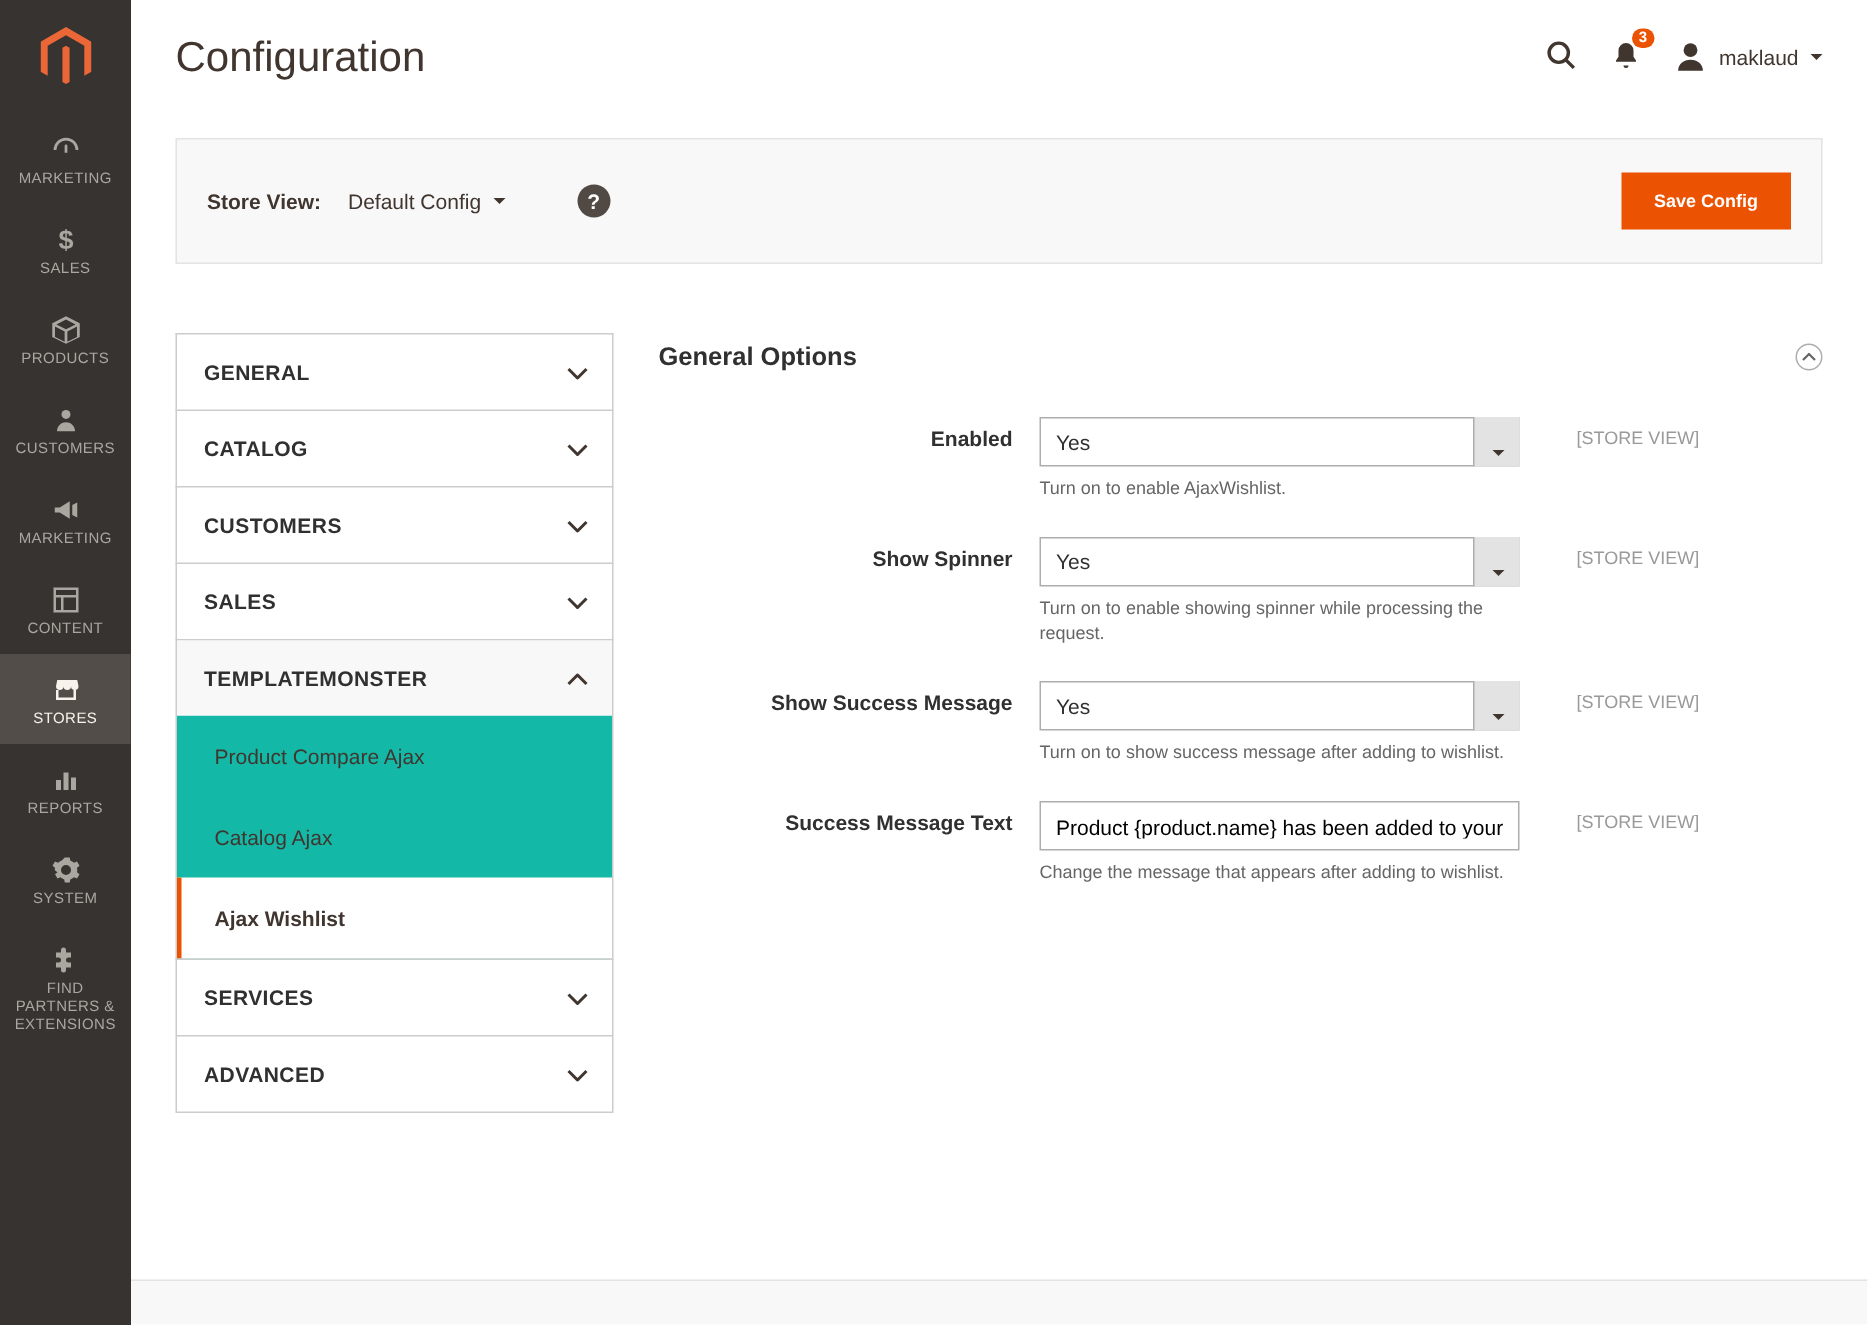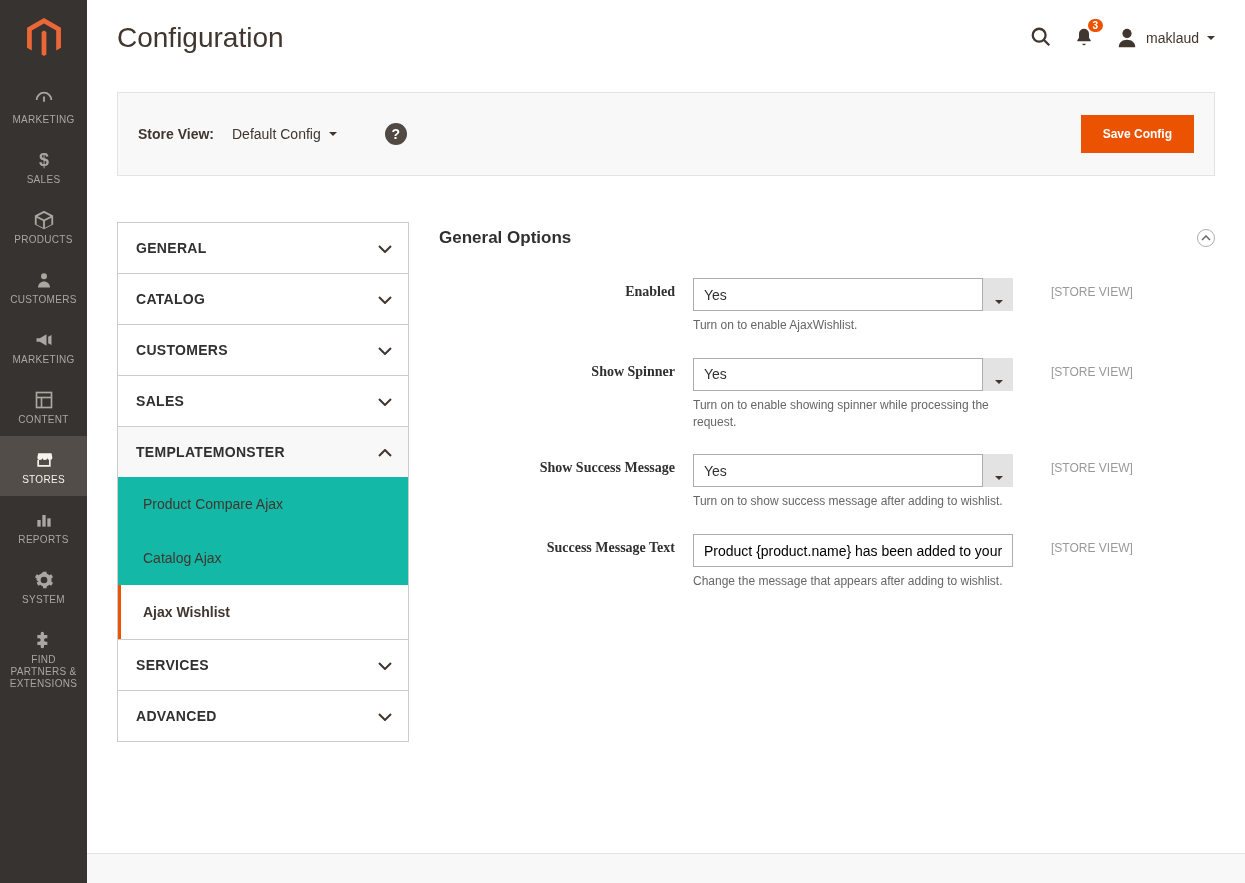--- a/index.html
+++ b/index.html
@@ -46,21 +46,21 @@
 .config-nav-item { display: block; padding: 19px 18px 19px 22px; font-size: 14px; color: #41362f; cursor: pointer; border-left: 3px solid transparent; }
 .config-nav-item.active { border-left: 3px solid #eb5202; background: #fff; font-weight: 600; }
 
 
 .config-main { flex: 1; }
 .section-header { display: flex; align-items: center; padding: 6px 0 18px 0; cursor: pointer; }
 .section-title { font-size: 17px; font-weight: 600; color: #303030; flex: 1; }
 .collapse-icon { width: 18px; height: 18px; border: 1px solid #adadad; border-radius: 50%; display: flex; align-items: center; justify-content: center; }
 
 .field-row { display: flex; padding: 12px 0; align-items: flex-start; }
-.field-label { width: 254px; text-align: right; padding-right: 18px; padding-top: 6px; font-size: 14px; color: #303030; font-weight: 600; font-family: Liberation Serif, serif; }
+.field-label { width: 254px; text-align: right; padding-right: 18px; padding-top: 6px; font-size: 14px; color: #303030; font-weight: 600; }
 .field-control { width: 320px; }
 .field-select { width: 100%; height: 33px; border: 1px solid #adadad; background: #fff; padding: 0 30px 0 10px; font-size: 14px; color: #303030; appearance: none; position: relative; }
 .select-wrap { position: relative; }
 .select-wrap::after { content: ''; position: absolute; right: 0; top: 0; width: 30px; height: 33px; background: #e3e3e3; border-left: 1px solid #adadad; pointer-events: none; }
 .select-wrap .arrow { position: absolute; right: 10px; top: 13px; pointer-events: none; z-index: 1; }
 .field-input { width: 100%; height: 33px; border: 1px solid #adadad; padding: 0 10px; font-size: 14px; }
 .field-hint { font-size: 12px; color: #666; margin-top: 6px; line-height: 1.4; }
 .field-scope { padding-left: 38px; padding-top: 7px; font-size: 12px; color: #999; }
 
 .footer { background: #f8f8f8; border-top: 1px solid #e3e3e3; margin: 0 0 0 0; height: 30px; }

